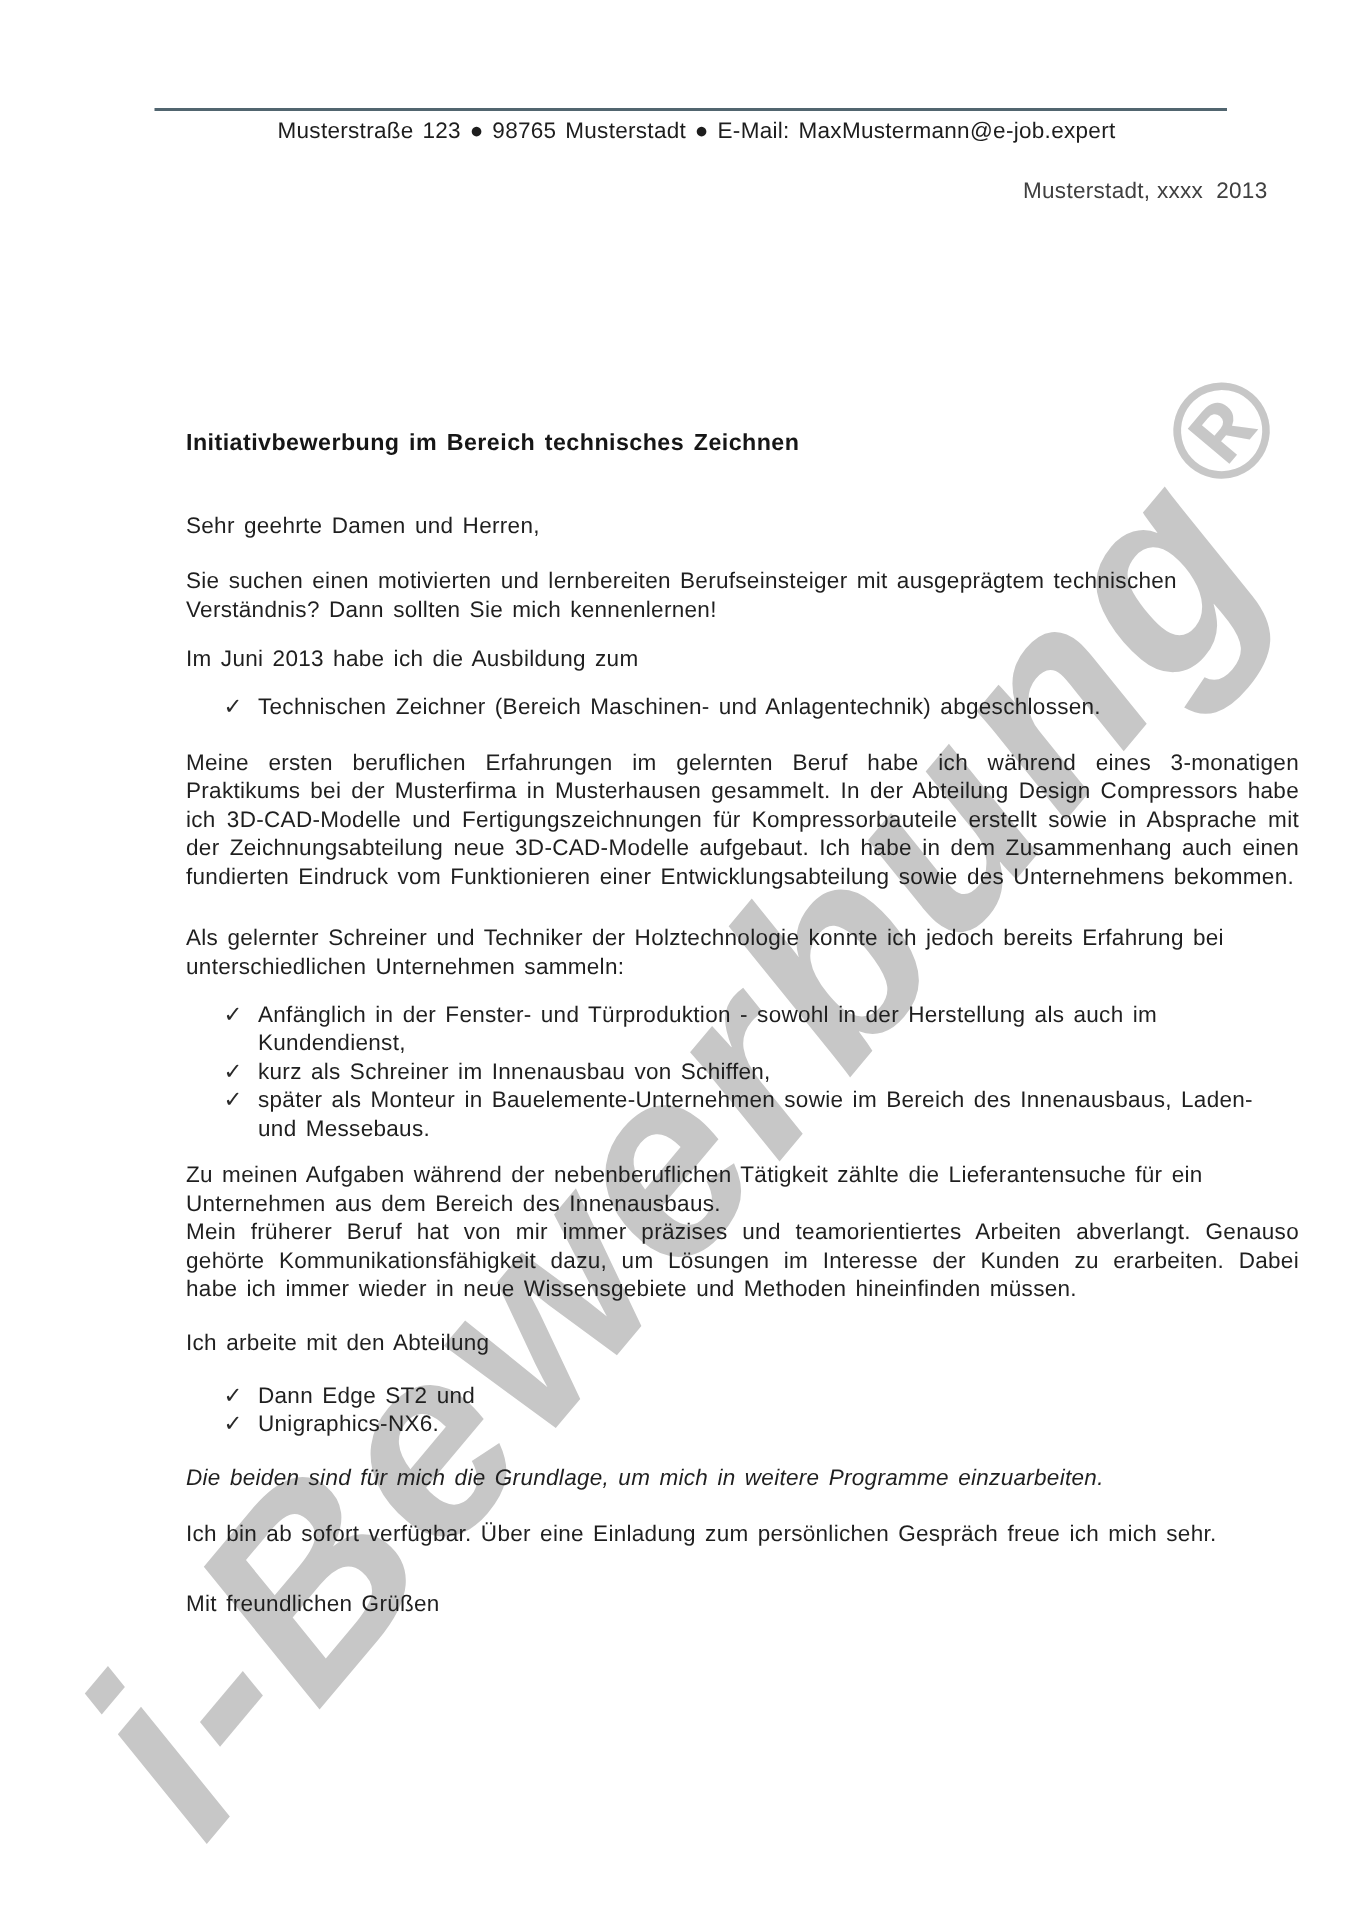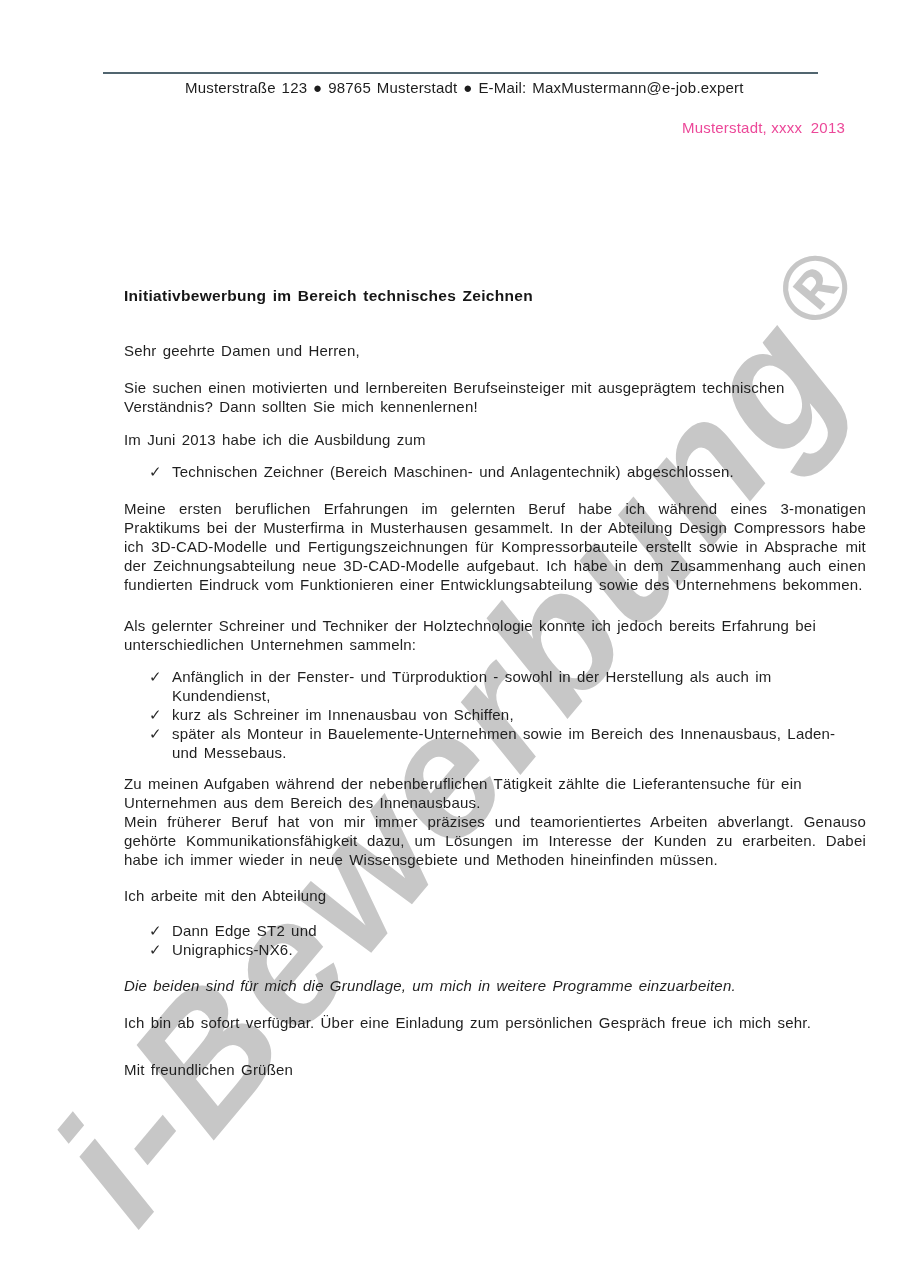--- a/index.html
+++ b/index.html
@@ -58,21 +58,21 @@
     color: #1d1d1d;
     z-index: 1;
     margin-left: 40px;
   }
   .date-line {
     position: absolute;
     right: 55px;
     top: 119px;
     font-size: 15px;
     letter-spacing: 0.2px;
-    color: #ec4899;
+    color: #404040;
     white-space: pre;
     z-index: 1;
   }
   
   .letter-body {
     position: absolute;
     left: 124px;
     top: 286px;
     width: 742px;
     font-size: 15px;

